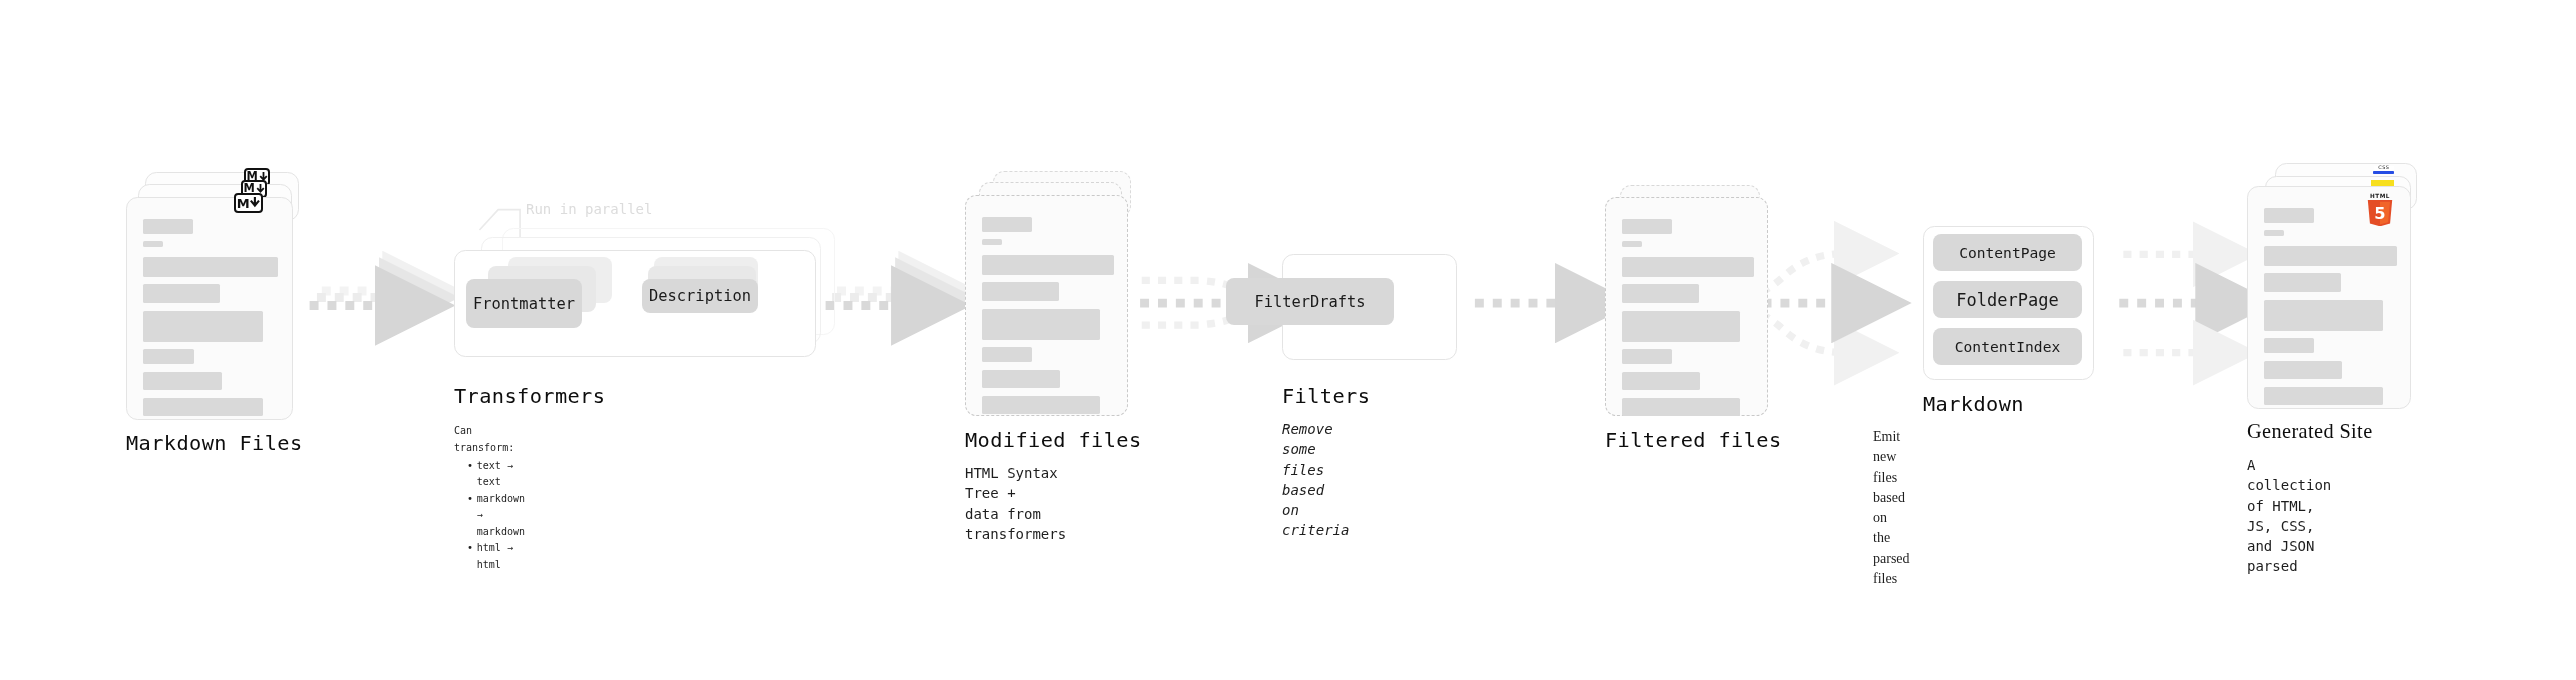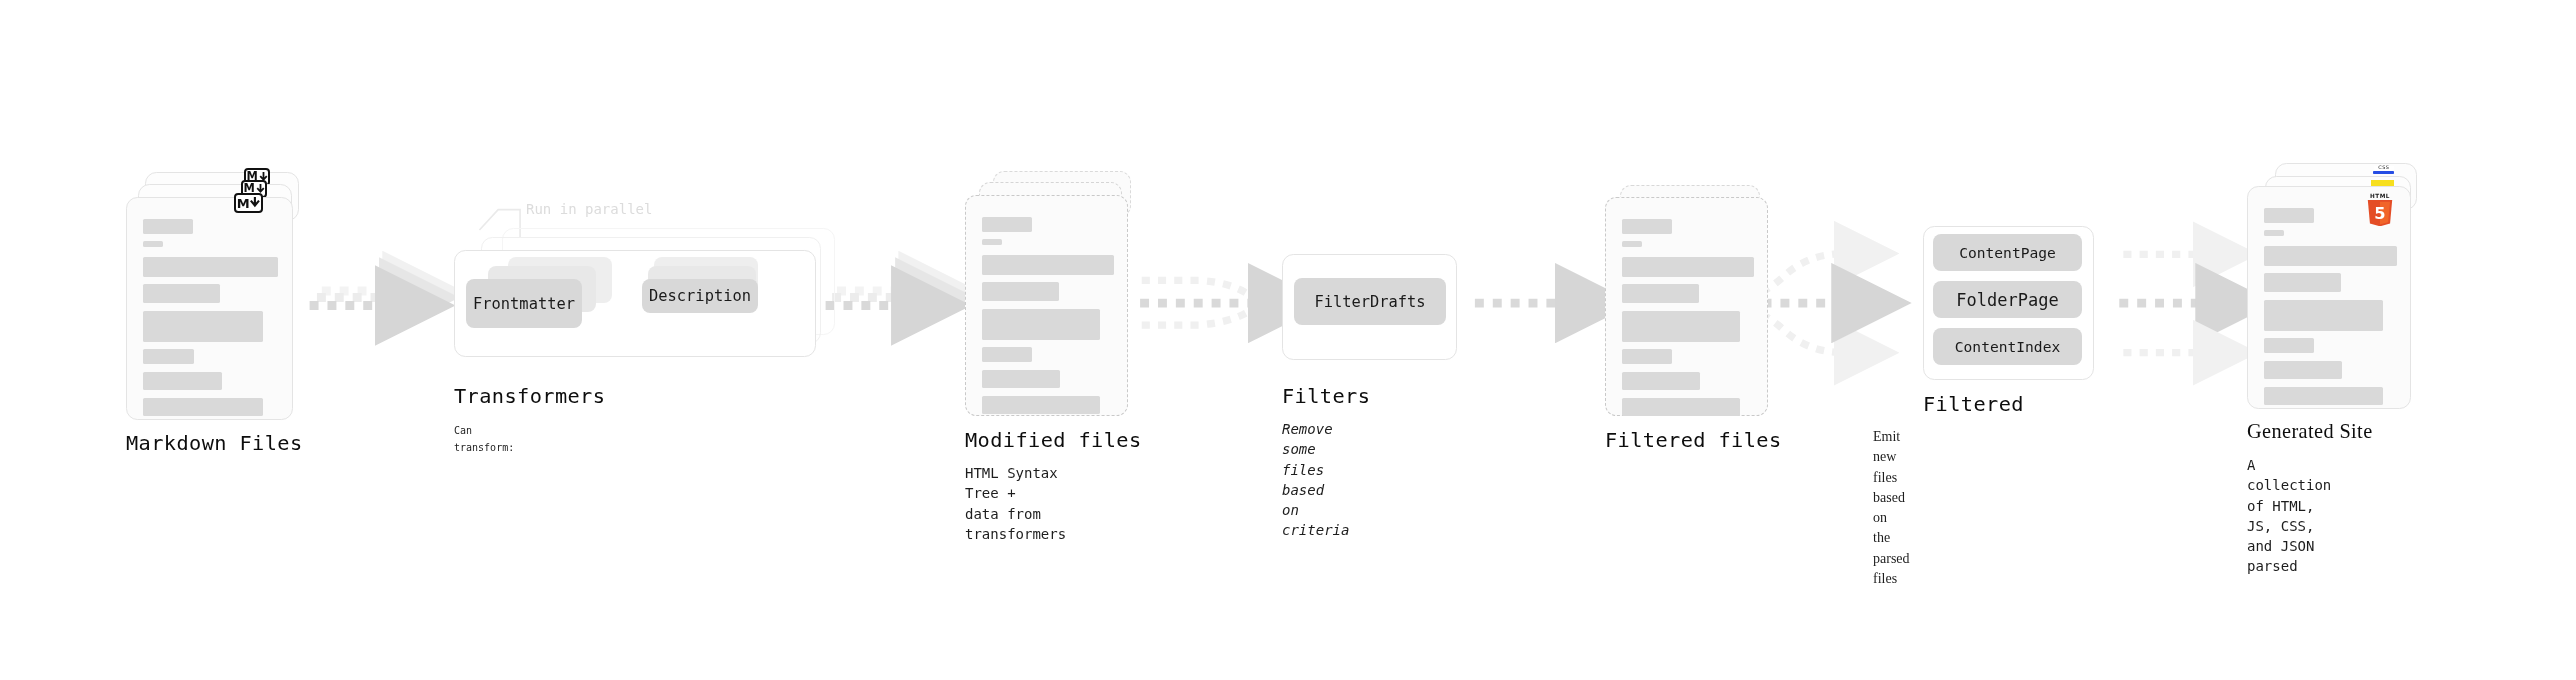--- a/index.html
+++ b/index.html
@@ -237,20 +237,25 @@
     <div class="pill ghB" style="left:488px;top:266px;width:108px;height:46px;"></div>
     <div class="pill ghB" style="left:648px;top:266px;width:108px;height:46px;"></div>
 
     <div class="pill" style="left:466px;top:279px;width:116px;height:49px;">Frontmatter</div>
     <div class="pill" style="left:642px;top:279px;width:116px;height:34px;">Description</div>
 
     <div class="title" style="left:454px;top:384px;">Transformers</div>
 
     <div class="note" style="left:454px;top:423px;">
       <div>Can transform:</div>
+      <ul>
+        <li>text → text</li>
+        <li>markdown → markdown</li>
+        <li>html → html</li>
+      </ul>
     </div>
   </div>
 
   <div class="stage" style="left:0;top:0;">
     <div class="cardstack">
       <div class="card dashed" style="left:993px;top:171px;width:138px;height:46px;border-color:#dadada;"></div>
       <div class="card dashed" style="left:979px;top:182px;width:143px;height:46px;border-color:#d5d5d5;"></div>
       <div class="card dashed" style="left:965px;top:195px;width:163px;height:221px;">
         <div class="lines">
           <div class="ln" style="width:50px;height:14.6px;"></div>
@@ -265,21 +270,21 @@
       </div>
     </div>
 
     <div class="title" style="left:965px;top:428px;">Modified files</div>
     <div class="sub" style="left:965px;top:463px;">HTML Syntax Tree +
 data from transformers</div>
   </div>
 
   <div class="stage" style="left:0;top:0;">
     <div class="groupbox" style="left:1282px;top:254px;width:175px;height:106px;"></div>
-    <div class="pill" style="left:1294px;top:278px;width:152px;height:47px;">FilterDrafts</div>
+    <div class="pill" style="left:1226px;top:278px;width:168px;height:47px;">FilterDrafts</div>
 
     <div class="title" style="left:1282px;top:384px;">Filters</div>
     <div class="sub" style="left:1282px;top:419px;font-style:italic;">Remove some files based
 on criteria</div>
   </div>
 
   <div class="stage" style="left:0;top:0;">
     <div class="cardstack">
       <div class="card dashed" style="left:1620px;top:185px;width:140px;height:46px;border-color:#d8d8d8;"></div>
       <div class="card dashed" style="left:1605px;top:197px;width:163px;height:219px;">
@@ -299,21 +304,21 @@
     <div class="title" style="left:1605px;top:428px;">Filtered files</div>
   </div>
 
   <div class="stage" style="left:0;top:0;">
     <div class="groupbox" style="left:1923px;top:226px;width:171px;height:154px;"></div>
 
     <div class="pill" style="left:1933px;top:234px;width:149px;height:37px;font-size:14.6px;">ContentPage</div>
     <div class="pill" style="left:1933px;top:281px;width:149px;height:37px;font-size:17px;">FolderPage</div>
     <div class="pill" style="left:1933px;top:328px;width:149px;height:37px;font-size:14.6px;">ContentIndex</div>
 
-    <div class="title" style="left:1923px;top:392px;">Filtered</div>
+    <div class="title" style="left:1923px;top:392px;">Markdown</div>
     <div class="sub" style="left:1873px;top:427px;font-family:Liberation Serif, serif;">Emit new files based on
 the parsed files</div>
   </div>
 
   <div class="stage" style="left:0;top:0;">
     <div class="cardstack">
 
       <div class="card ghost1" style="left:2275px;top:163px;width:142px;height:47px;"></div>
       <div class="cssbar" style="left:2374px;top:166px;width:19.5px;height:7.3px;background:#fff;"></div>
       <div style="position:absolute;left:2374px;top:165px;width:19.5px;height:5.7px;

